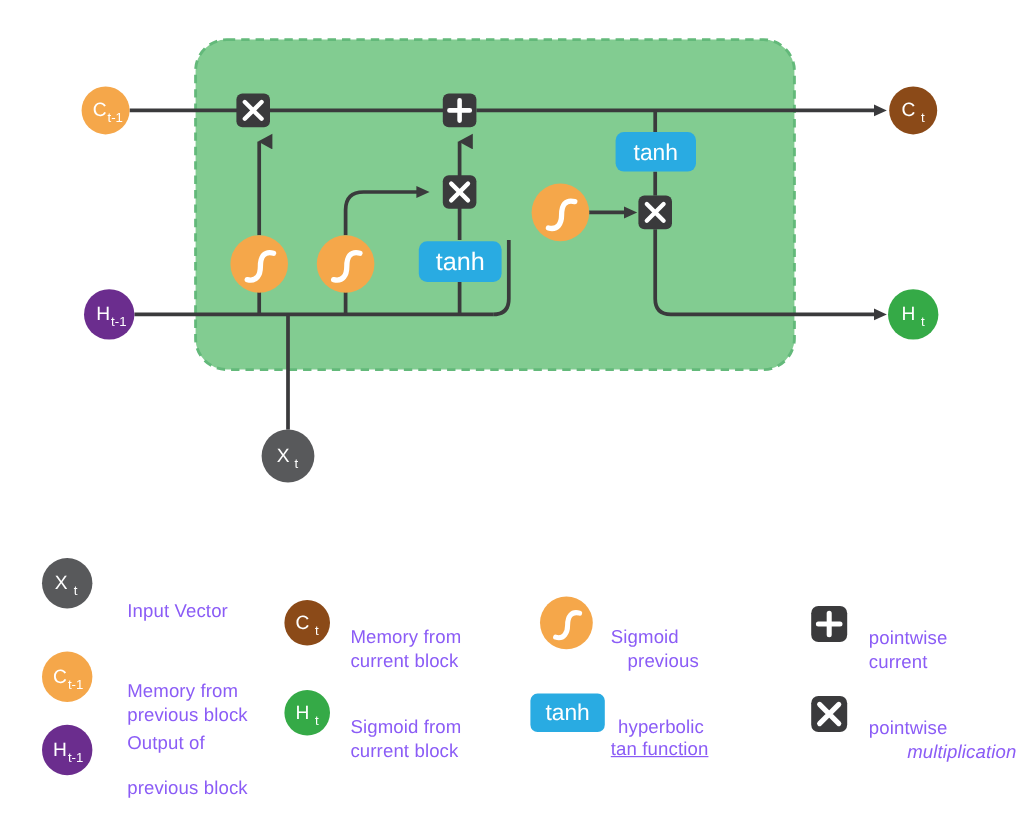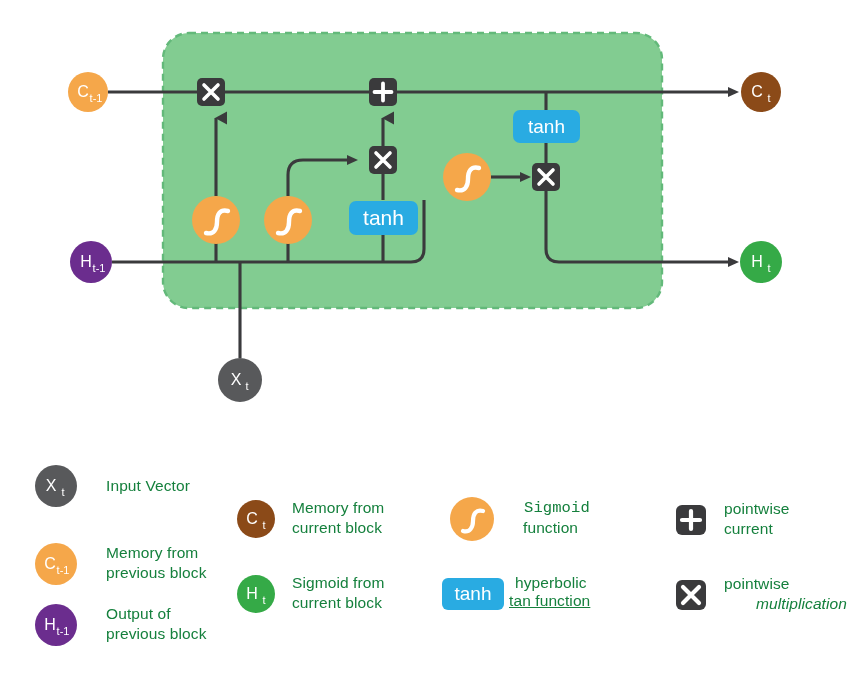--- a/index.html
+++ b/index.html
@@ -5,21 +5,21 @@
   html,body{margin:0;padding:0;background:#ffffff;}
   body{
     width:853px;height:697px;position:relative;overflow:hidden;
     font-family:"Liberation Sans","DejaVu Sans",sans-serif;
     color:#231f20;
   }
   #stage{position:absolute;left:0;top:0;width:853px;height:697px;}
   svg{display:block;}
   .txt{position:absolute;white-space:pre;line-height:1.18;}
   .legend-label{
-    font-size:15.5px;font-weight:400;color:#15803d;letter-spacing:.1px;
+    font-size:15.5px;font-weight:400;color:#8b5cf6;letter-spacing:.1px;margin-top:24px;
   }
   .node-lbl{font-size:16px;fill:#ffffff;font-family:"Liberation Sans","DejaVu Sans",sans-serif;}
   .node-sub{font-size:11px;fill:#ffffff;font-family:"Liberation Sans","DejaVu Sans",sans-serif;}
   .tanh-text{font-size:21px;fill:#ffffff;font-family:"Liberation Sans","DejaVu Sans",sans-serif;}
   .tanh-text-sm{font-size:19px;fill:#ffffff;font-family:"Liberation Sans","DejaVu Sans",sans-serif;}
 </style>
 </head>
 <body>
 
 <div id="stage">
@@ -196,31 +196,31 @@
     </g>
 
   </g>
 </svg>
 
 <div class="txt legend-label" style="left:106px;top:477px;">Input Vector</div>
 
 <div class="txt legend-label" style="left:106px;top:544px;">Memory from</div>
 <div class="txt legend-label" style="left:106px;top:564px;">previous block</div>
 
-<div class="txt legend-label" style="left:106px;top:605px;text-align:right;">Output of</div>
+<div class="txt legend-label" style="left:106px;top:587px;text-align:right;">Output of</div>
 <div class="txt legend-label" style="left:106px;top:625px;">previous block</div>
 
 <div class="txt legend-label" style="left:292px;top:499px;">Memory from</div>
 <div class="txt legend-label" style="left:292px;top:519px;">current block</div>
 
 <div class="txt legend-label" style="left:292px;top:574px;">Sigmoid from</div>
 <div class="txt legend-label" style="left:292px;top:594px;">current block</div>
 
-<div class="txt legend-label" style="left:524px;top:499px;font-family:Liberation Mono, monospace;">Sigmoid</div>
-<div class="txt legend-label" style="left:523px;top:519px;">function</div>
+<div class="txt legend-label" style="left:509px;top:499px;">Sigmoid</div>
+<div class="txt legend-label" style="left:523px;top:519px;">previous</div>
 
 <div class="txt legend-label" style="left:515px;top:574px;">hyperbolic</div>
 <div class="txt legend-label" style="left:509px;top:592px;text-decoration:underline;">tan function</div>
 
 <div class="txt legend-label" style="left:724px;top:500px;">pointwise</div>
 <div class="txt legend-label" style="left:724px;top:520px;">current</div>
 
 <div class="txt legend-label" style="left:724px;top:575px;">pointwise</div>
 <div class="txt legend-label" style="left:756px;top:595px;font-style:italic;">multiplication</div>
 

